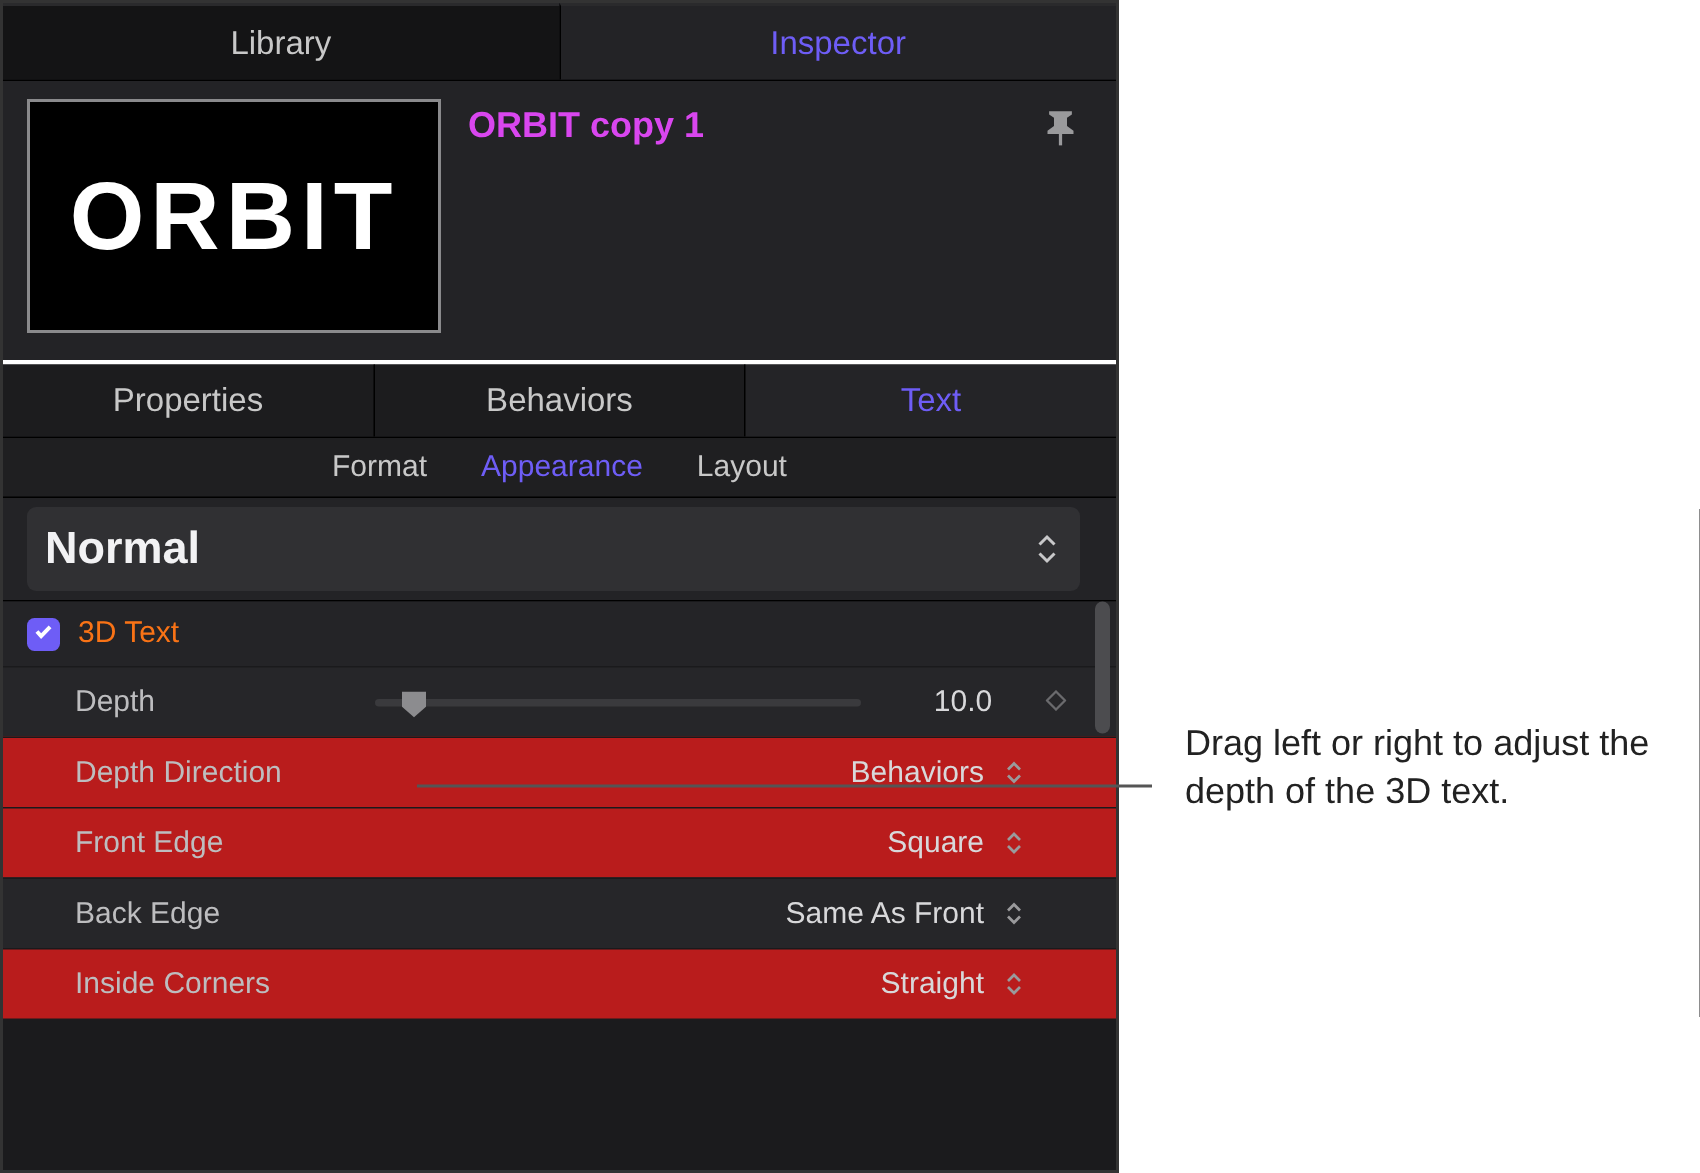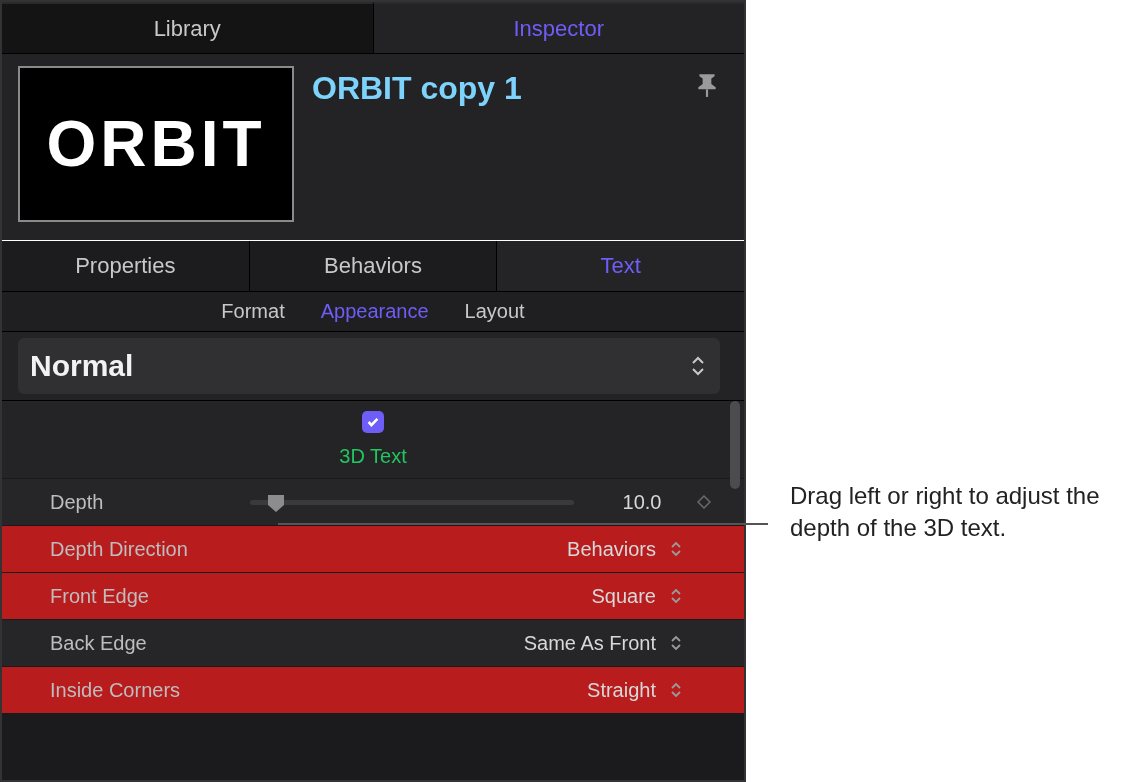--- a/index.html
+++ b/index.html
@@ -25,26 +25,26 @@
   
   .header { display:flex; padding: 12px 16px 18px 16px; gap: 18px; align-items:flex-start; background:#232326; }
   .preview {
     width: 276px; height: 156px; border: 2px solid #8a8a8c; background:#000;
     display:flex; align-items:center; justify-content:center;
   }
   .preview-text {
     color:#fff; font-weight:800; font-size:64px; letter-spacing:4px; font-family: Arial, sans-serif;
   }
   .title-area { flex:1; padding-top: 4px; }
-  .layer-title { color:#7dd3fc; font-size: 32px; font-weight:600; }
+  .layer-title { color:#d946ef; font-size: 24px; font-weight:600; }
   .pin { margin-left:auto; padding: 6px 10px 0 0; }
   .pin svg { width:22px; height:26px; fill:#9a9a9c; }
 
   
-  .sub-tabs { display:flex; height:52px; border-top:1px solid #ffffff; border-bottom:1px solid #000; }
+  .sub-tabs { display:flex; height:52px; border-top:3px solid #ffffff; border-bottom:1px solid #000; }
   .sub-tab {
     flex:1; display:flex; align-items:center; justify-content:center;
     font-size:22px; color:#c8c8c8; background:#1c1c1e; cursor:pointer;
   }
   .sub-tab + .sub-tab { border-left:1px solid #000; }
   .sub-tab.active { background:#242427; color:#6e5df6; }
 
   
   .mini-tabs {
     display:flex; justify-content:center; gap:36px; height:40px;
@@ -61,21 +61,21 @@
     display:flex; align-items:center; justify-content:space-between;
     padding: 0 14px 0 12px; cursor:pointer;
   }
   .style-dd-label { color:#f2f2f4; font-size:30px; font-weight:600; }
   .stepper-icon { width:16px; }
   .stepper-icon svg { display:block; }
 
   
   .section-toggle {
     display:flex; align-items:center; gap:12px; padding:10px 16px 10px 16px;
-    background:#242427; font-size:20px; color:#22c55e;flex-direction:column;
+    background:#242427; font-size:20px; color:#f97316;
   }
   .cb {
     width:22px; height:22px; border-radius:5px; background:#6e5df6;
     display:flex; align-items:center; justify-content:center;
   }
   .cb svg { width:14px; height:14px; stroke:#fff; stroke-width:3; fill:none; }
 
   
   .scroll-area { position:relative; }
   .scrollbar-track {

